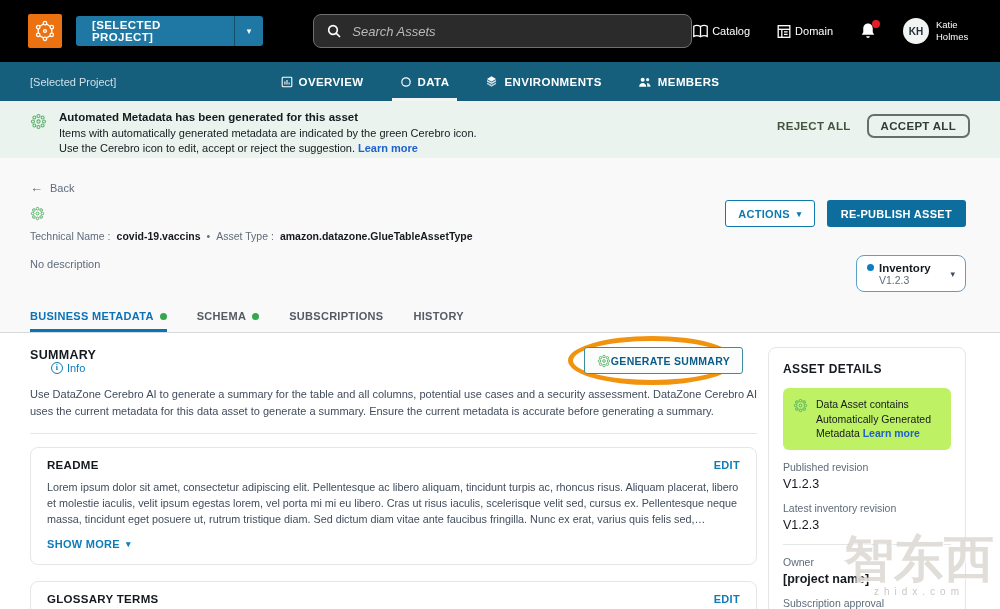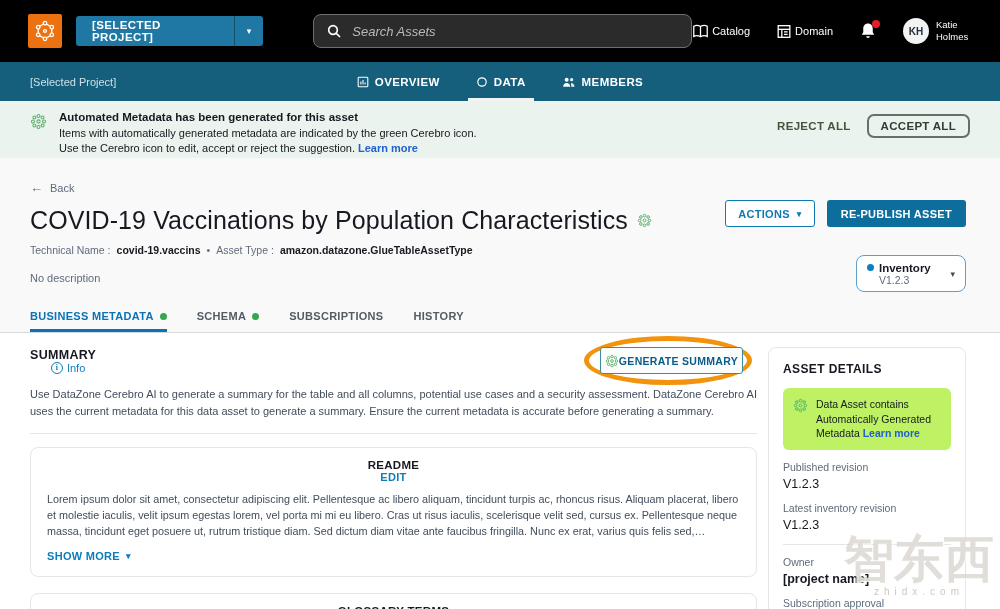--- a/index.html
+++ b/index.html
@@ -68,28 +68,28 @@
   .green-dot { width:7px; height:7px; border-radius:50%; background:#36a74d; }
 
   
   .content { display:flex; padding:14px 34px 0 30px; gap:11px; height:276px; overflow:hidden; }
   .leftcol { flex:1; min-width:0; }
   .summary-head { display:flex; align-items:center; justify-content:space-between; }
   .sec-title { font-size:12.5px; font-weight:bold; color:#16191f; letter-spacing:.3px; }
   .info-link { display:inline-flex; align-items:center; gap:4px; margin-left:10px; color:#0f7cba; font-size:11px; cursor:pointer; }
   .info-i { width:12px; height:12px; border:1.2px solid #0f7cba; border-radius:50%; font-size:8px; display:inline-flex; align-items:center; justify-content:center; font-weight:bold; font-family:"Liberation Serif", serif; }
   .gen-wrap { position:relative; margin-right:14px; }
-  .gen-btn { position:relative; z-index:2; height:27px; background:#fbfdfc; border:1.5px solid #3d8ba0; border-radius:3px; color:#0b5b8a; font-weight:bold; font-size:10.5px; letter-spacing:.3px; padding:0 4px; display:flex; align-items:center; gap:0; cursor:pointer; font-family:"Liberation Sans", sans-serif; }
+  .gen-btn { position:relative; z-index:2; height:27px; background:#fbfdfc; border:1.5px solid #3d8ba0; border-radius:3px; color:#0b5b8a; font-weight:bold; font-size:10.5px; letter-spacing:.3px; padding:0 12px; display:flex; align-items:center; gap:0; cursor:pointer; font-family:"Liberation Sans", sans-serif; }
   .annot-ellipse { position:absolute; z-index:1; left:-16px; top:-11px; width:168px; height:49px; border:5px solid #f2930d; border-radius:50%; pointer-events:none; }
   .summary-desc { margin-top:12px; font-size:11px; line-height:1.5; color:#414d5c; }
   .sec-divider { border-bottom:1px solid #e4e7e7; margin-top:14px; }
 
   .card { border:1px solid #e4e7e7; border-radius:8px; background:#ffffff; padding:11px 16px 12px 16px; }
   .readme-card { margin-top:13px; }
-  .card-head { display:flex; align-items:center; justify-content:space-between;flex-direction:column; }
+  .card-head { display:flex; align-items:center; justify-content:space-between; }
   .card-title { font-size:11.5px; font-weight:bold; color:#16191f; letter-spacing:.3px; }
   .edit-link { font-size:11px; font-weight:bold; color:#0f7cba; letter-spacing:.3px; cursor:pointer; }
   .readme-body { margin-top:8px; font-size:10.8px; line-height:1.5; color:#414d5c; display:-webkit-box; -webkit-line-clamp:3; -webkit-box-orient:vertical; overflow:hidden; }
   .showmore { margin-top:10px; font-size:11px; font-weight:bold; color:#0f7cba; letter-spacing:.3px; display:inline-flex; align-items:center; gap:6px; cursor:pointer; }
   .showmore .caret { color:#0f7cba; }
   .glossary-card { margin-top:16px; height:120px; }
 
   
   .rightcol { width:198px; flex:0 0 auto; }
   .details-card { border:1px solid #e4e7e7; border-radius:8px; background:#ffffff; padding:14px 14px 10px 14px; height:400px; }
@@ -190,20 +190,30 @@
         </span>
         <span>OVERVIEW</span>
       </div>
       <div class="pnav-item active">
         <span>
           <svg width="12" height="12" viewBox="0 0 20 20" fill="none" stroke="#ffffff" stroke-width="2">
             <circle cx="10" cy="10" r="7"></circle>
           </svg>
         </span>
         <span>DATA</span>
+      </div>
+      <div class="pnav-item">
+        <span>
+          <svg width="13" height="13" viewBox="0 0 20 20" fill="#ffffff">
+            <polygon points="10,2 17,6 10,10 3,6"></polygon>
+              <polygon points="10,11 17,7.5 17,10 10,14 3,10 3,7.5" opacity=".85"></polygon>
+              <polygon points="10,15 17,11.5 17,14 10,18 3,14 3,11.5" opacity=".7"></polygon>
+          </svg>
+        </span>
+        <span>ENVIRONMENTS</span>
       </div>
       <div class="pnav-item">
         <span>
           <svg width="14" height="12" viewBox="0 0 24 20" fill="#ffffff">
             <circle cx="8" cy="6" r="3.4"></circle>
               <path d="M2 18 C2 13.5 5 11.5 8 11.5 C11 11.5 14 13.5 14 18 Z"></path>
             <circle cx="16.5" cy="6" r="2.8" opacity=".9"></circle>
               <path d="M15.5 11.6 C18.5 11.8 21.5 13.8 21.5 18 H15.8" opacity=".9"></path>
           </svg>
         </span>
@@ -239,21 +249,20 @@
       <button class="accept-btn">ACCEPT ALL</button>
     </div>
   </div>
 
   <div class="pagehead">
     <div class="back-link">
       <span style="font-size:13px;">←</span>
       <span>Back</span>
     </div>
     <div class="page-title-row">
-      <span class="page-title">COVID-19 Vaccinations by Population Characteristics</span>
       <span>
         <svg width="15" height="15" viewBox="0 0 24 24" fill="none" stroke="#58b368" stroke-width="1.6">
           <circle cx="12" cy="4.2" r="2.1"></circle>
             <circle cx="17.8" cy="6.4" r="2.1"></circle>
             <circle cx="19.8" cy="12" r="2.1"></circle>
             <circle cx="17.8" cy="17.6" r="2.1"></circle>
             <circle cx="12" cy="19.8" r="2.1"></circle>
             <circle cx="6.2" cy="17.6" r="2.1"></circle>
             <circle cx="4.2" cy="12" r="2.1"></circle>
             <circle cx="6.2" cy="6.4" r="2.1"></circle>

